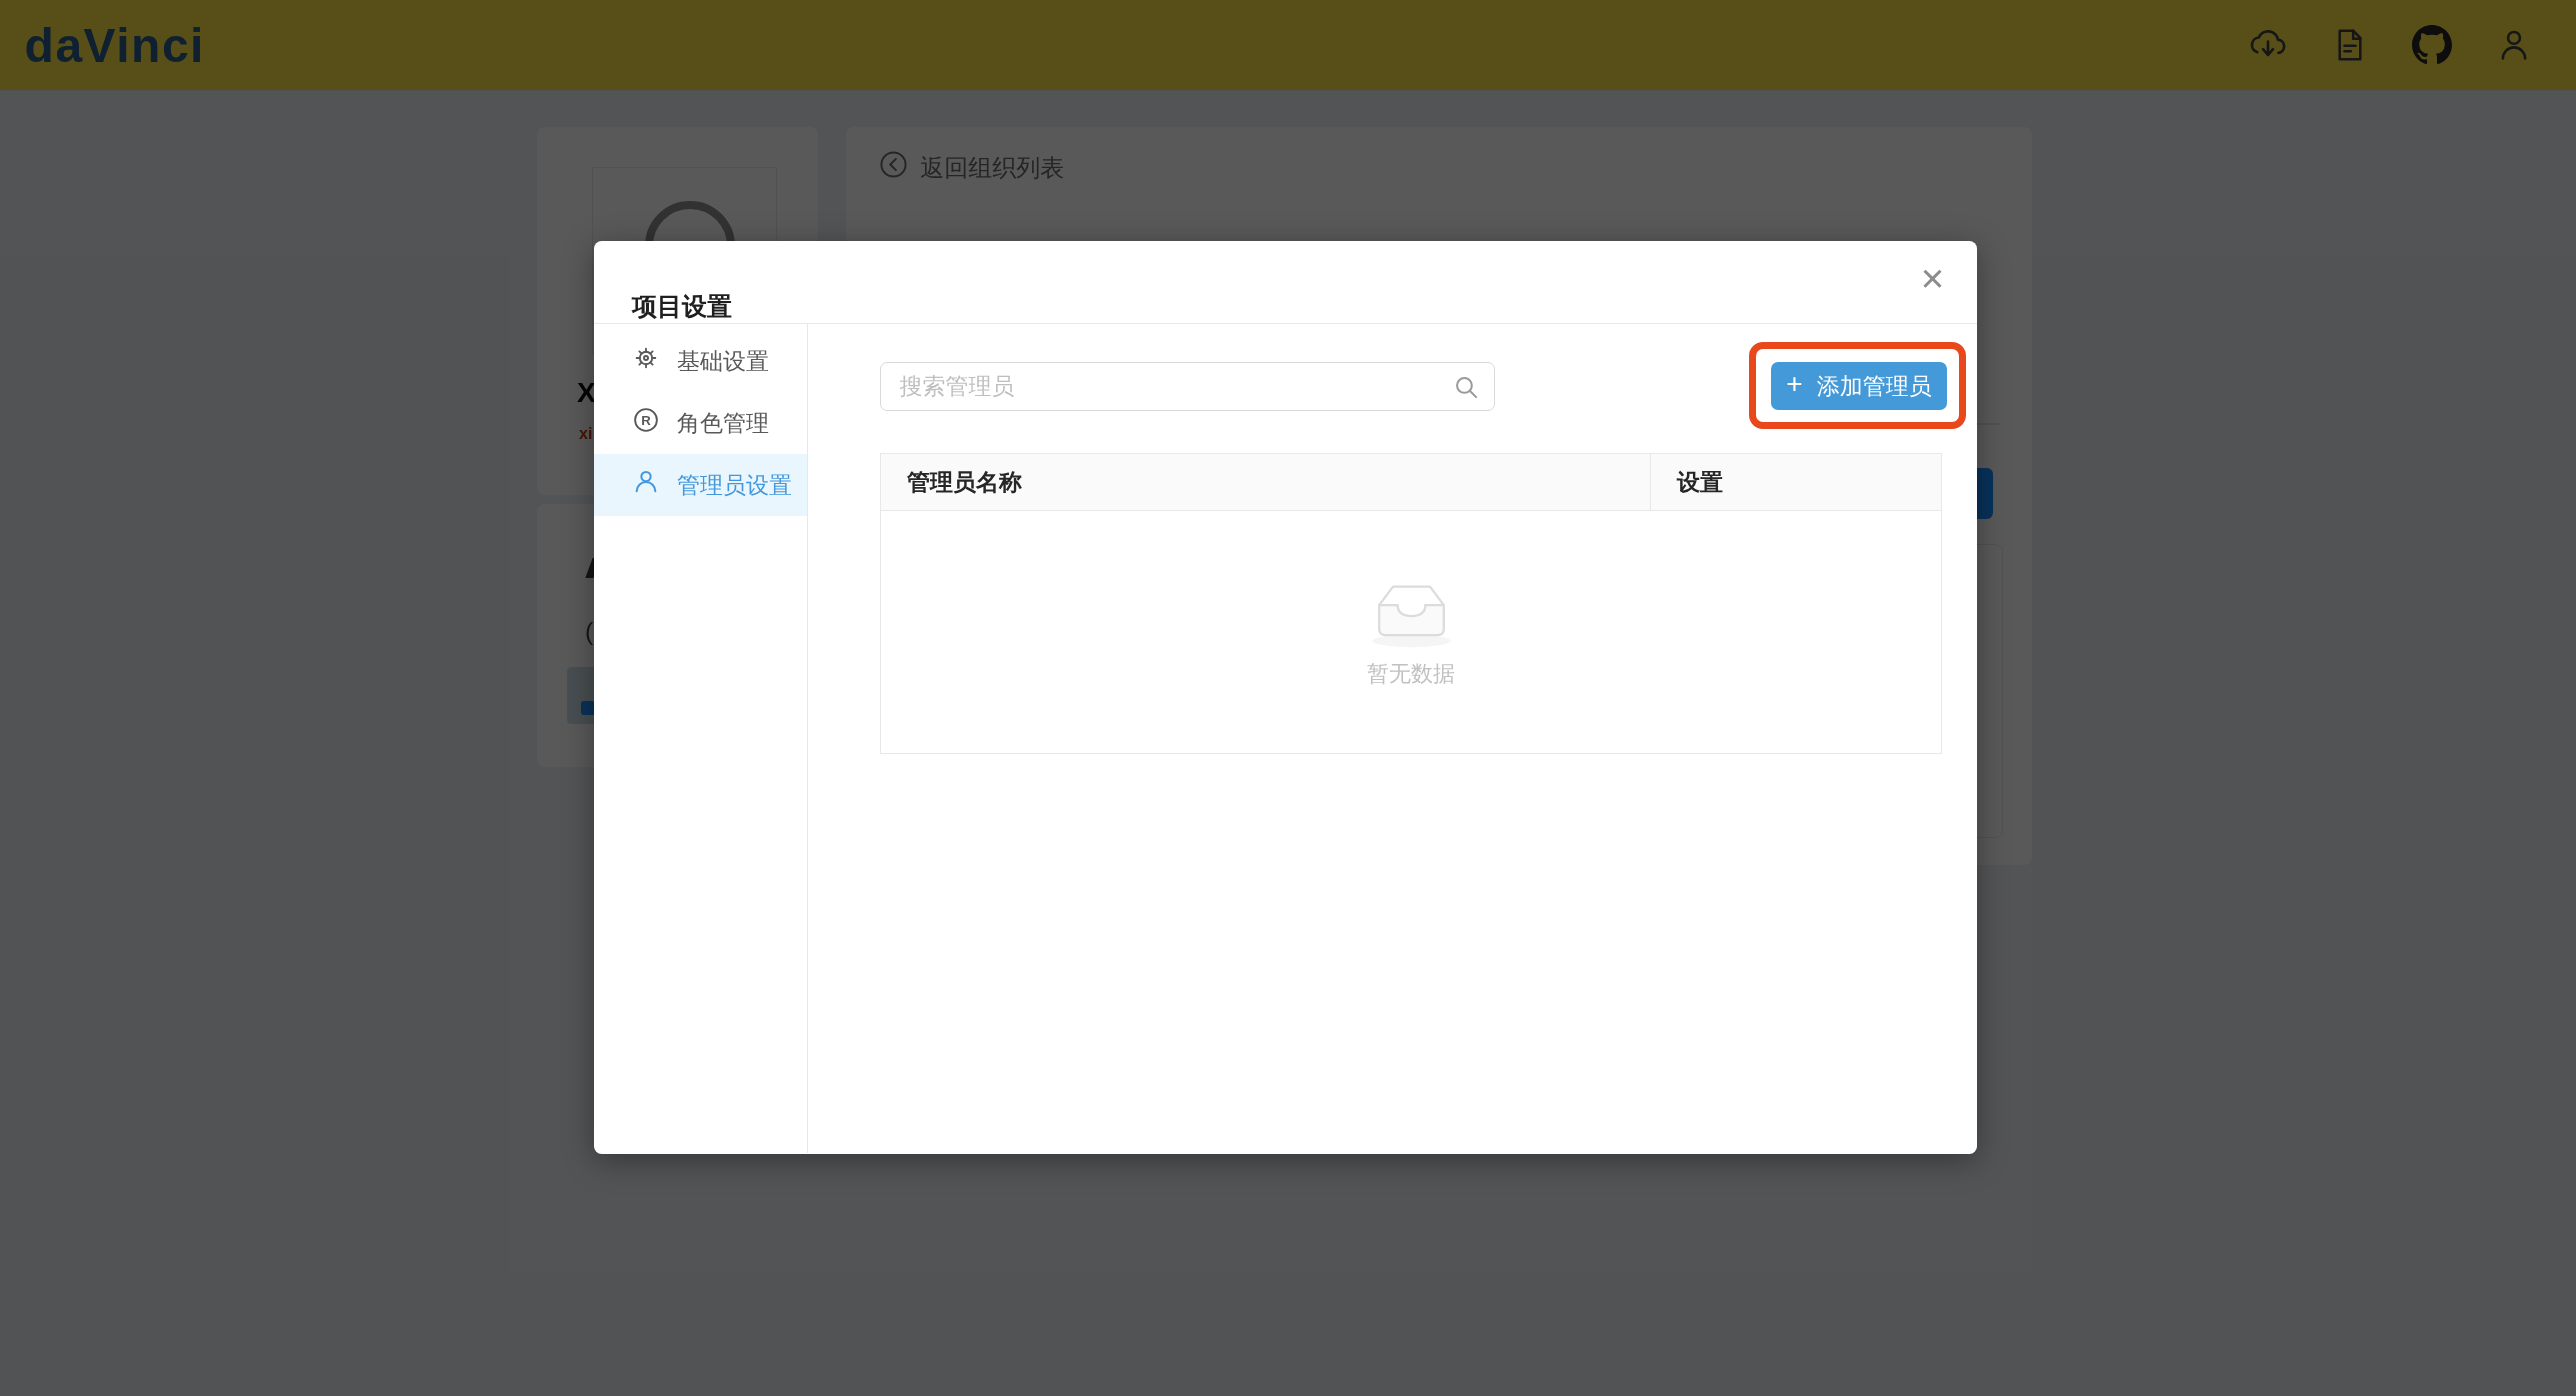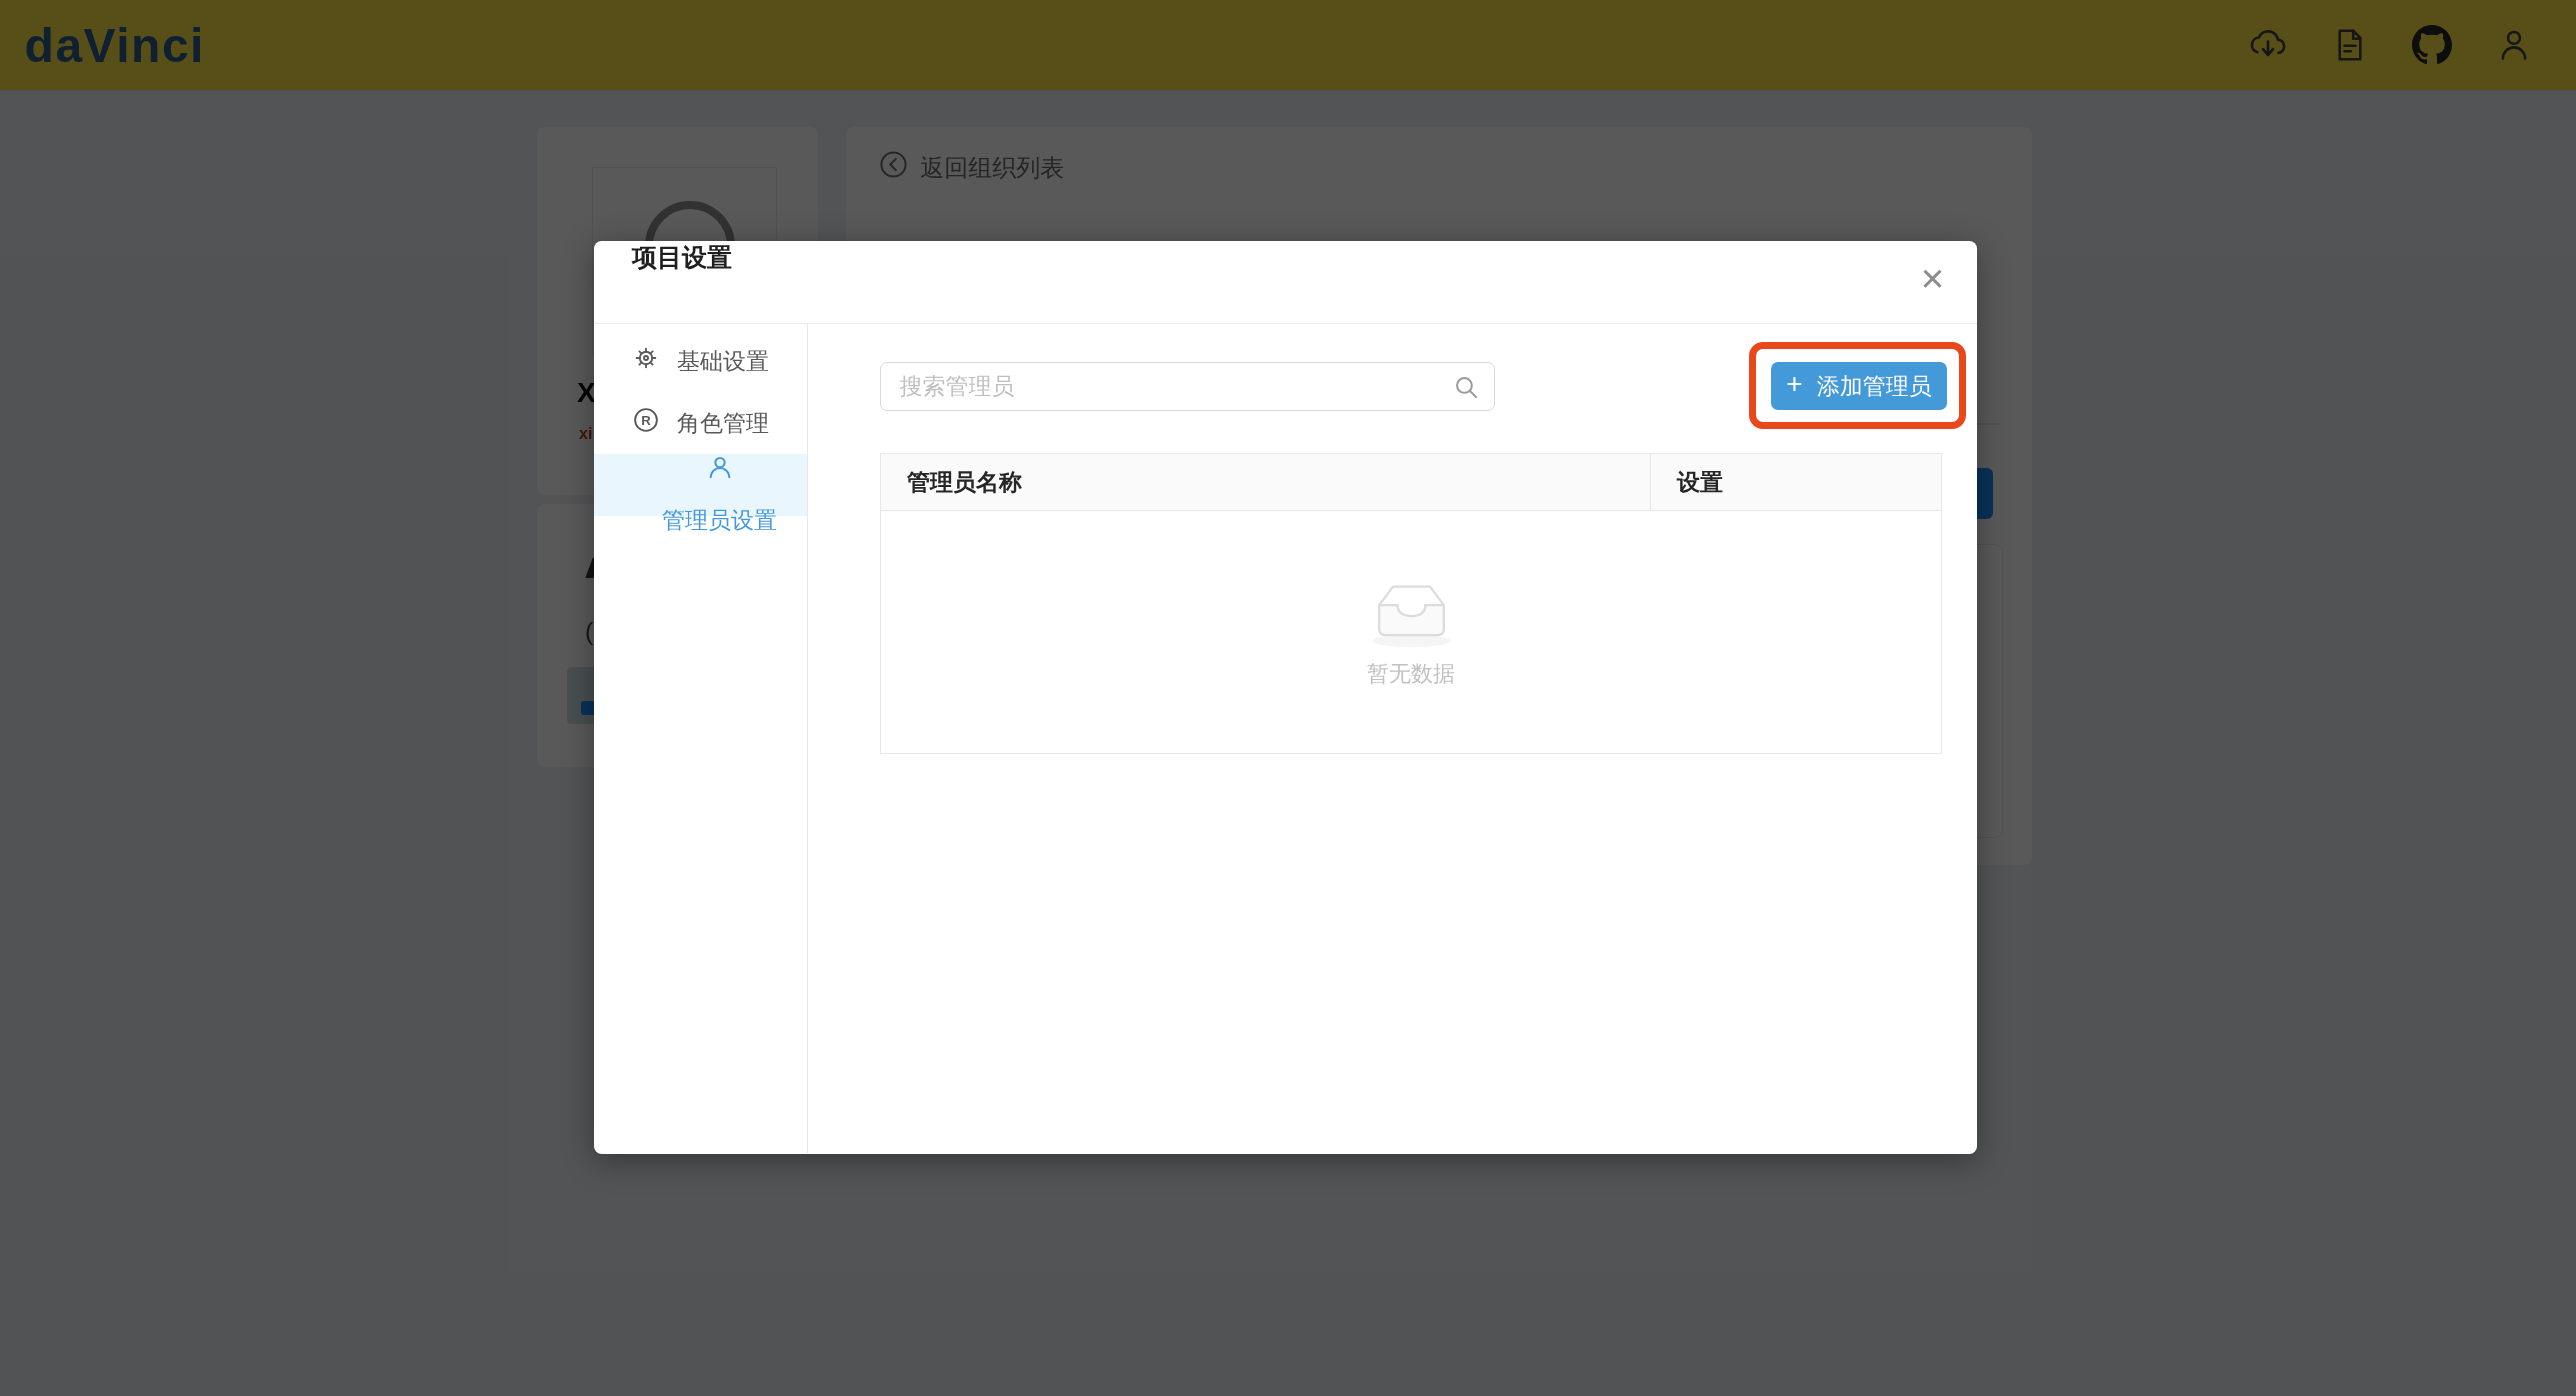--- a/index.html
+++ b/index.html
@@ -26,30 +26,30 @@
   .back-link{position:absolute;left:33px;top:23px;display:flex;align-items:center;gap:12.3px;
              font-size:24px;color:#6b6b6b;cursor:pointer;}
   .tab-divider{position:absolute;left:31px;top:296px;width:1124px;height:1.5px;background:#e8e8e8;}
   .hidden-primary-btn{position:absolute;left:1030px;top:341px;width:117px;height:51px;background:#1890ff;border-radius:6.2px;}
   .inner-panel{position:absolute;left:31px;top:417px;width:1124px;height:292px;border:1.5px solid #e8e8e8;border-radius:7.7px;}
   
   .overlay{position:absolute;inset:0;background:rgba(0,0,0,0.65);z-index:50;}
   
   .modal{position:absolute;left:594px;top:241px;width:1383px;height:913px;background:#fff;
          border-radius:7.7px;z-index:100;box-shadow:0 6.2px 31px rgba(0,0,0,.35);}
-  .modal-header{position:relative;height:82px;border-bottom:1.5px solid #e8e8e8;display:flex;align-items:flex-start;}
+  .modal-header{position:relative;height:82px;border-bottom:1.5px solid #e8e8e8;display:flex;align-items:flex-end;}
   .modal-title{margin-left:38px;font-size:25px;font-weight:700;color:#1f1f1f;}
   .modal-close{position:absolute;top:15.4px;right:21.5px;width:46px;height:46px;display:flex;align-items:center;
                justify-content:center;font-size:31px;font-weight:300;color:#8c8c8c;cursor:pointer;}
   .modal-body{display:flex;height:829px;}
   .modal-sidebar{width:214px;border-right:1.5px solid #e8e8e8;padding-top:6.2px;box-sizing:border-box;flex:none;}
   .side-item{height:62px;display:flex;align-items:center;gap:17px;padding-left:38px;font-size:23px;
              color:#595959;cursor:pointer;}
   .side-item svg{flex:none;}
-  .side-item.active{background:#e9f6fd;color:#4398dd;flex-direction:column;}
+  .side-item.active{background:#e9f6fd;color:#4398dd;}
   .modal-content{flex:1;padding:38px 35px 0 72px;position:relative;}
   .search-row{height:49px;margin-bottom:42px;}
   .search-wrap{position:relative;width:615px;height:49px;}
   .search-input{width:100%;height:100%;box-sizing:border-box;border:1.5px solid #d9d9d9;border-radius:7px;
                 padding:0 54px 0 18.5px;font-size:23px;color:#000000;outline:none;
                 font-family:"Liberation Sans","DejaVu Sans",sans-serif;}
   .search-input::placeholder{color:#bfbfbf;}
   .search-icon{position:absolute;right:15.4px;top:10.8px;}
   .admin-table{border:1.5px solid #e8e8e8;border-radius:0;}
   .thead{display:flex;background:#fafafa;border-bottom:1.5px solid #e8e8e8;height:56px;line-height:56px;}

